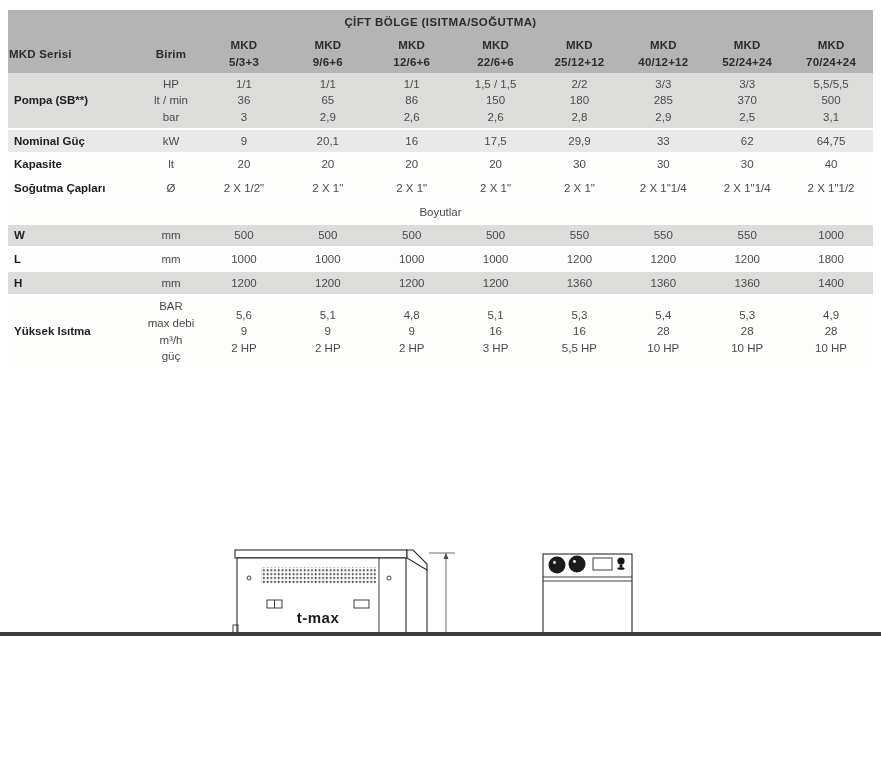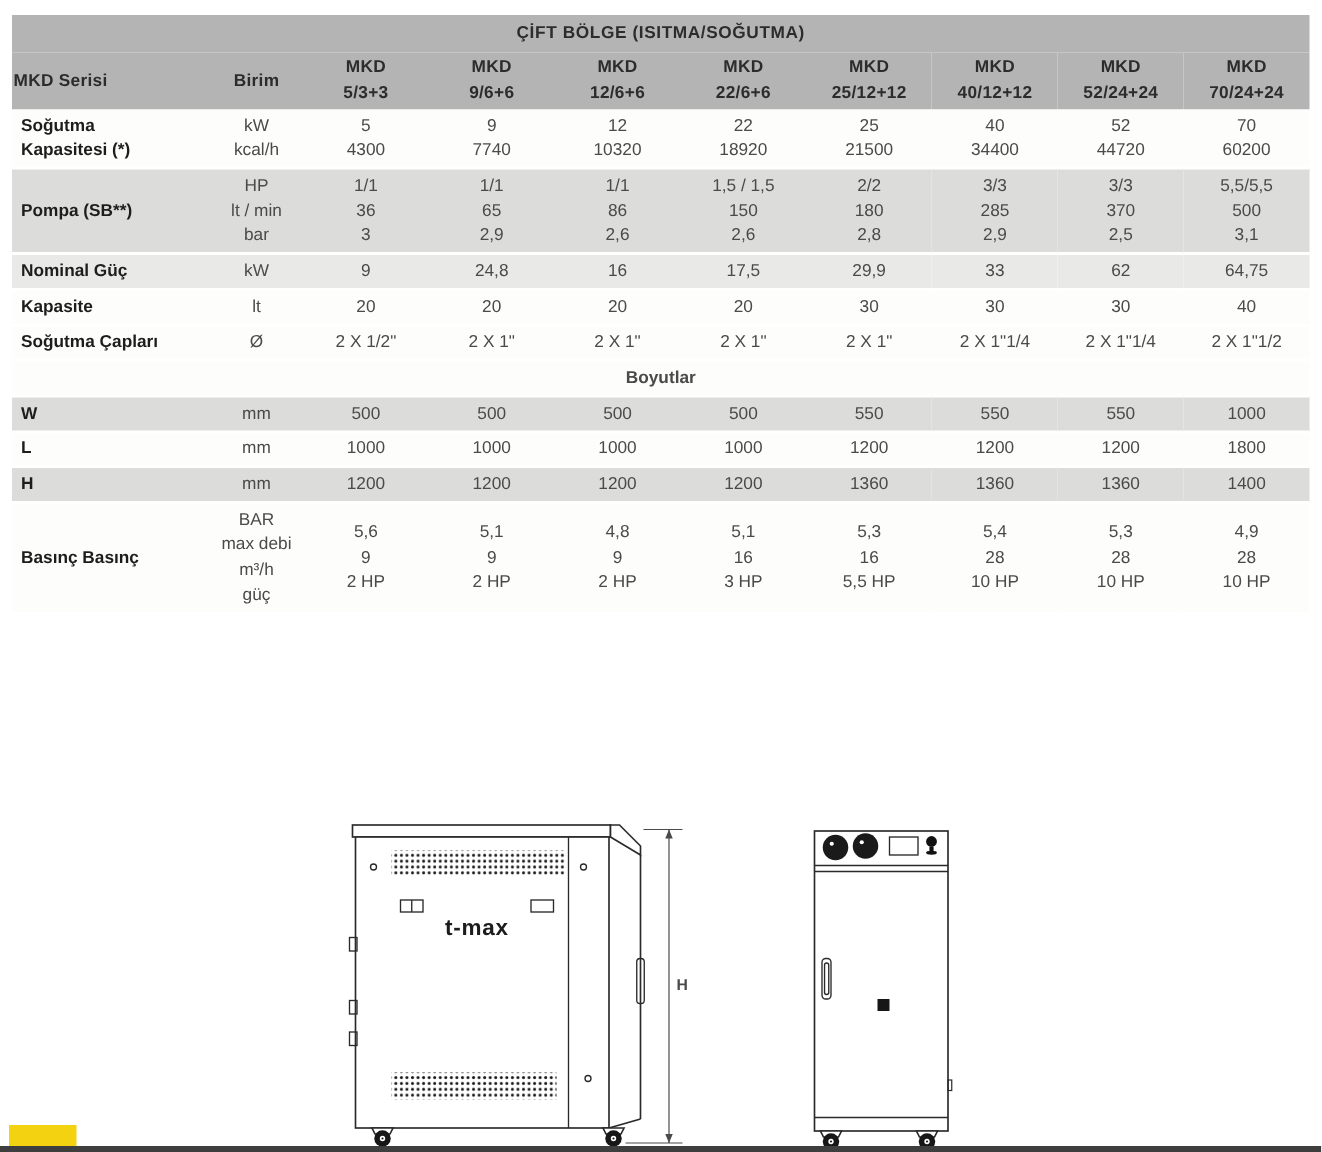--- a/index.html
+++ b/index.html
@@ -1,34 +1,34 @@
 <!DOCTYPE html>
 <html><head>
 <meta charset="utf-8">
 <style>
   html,body{margin:0;padding:0;background:#fff;}
-  .page{position:relative;width:881px;height:768px;background:#fff;overflow:hidden;
+  .page{position:relative;width:881px;height:636px;background:#fff;overflow:hidden;
         font-family:"Liberation Sans", sans-serif;}
 
   
   table.spec{position:absolute;top:10px;left:8px;width:865px;border-collapse:collapse;
              table-layout:fixed;font-size:11.5px;}
   .spec th,.spec td{white-space:pre-line;line-height:1.45;vertical-align:middle;}
   tr.title-row th{background:#b4b4b4;height:23px;font-weight:bold;color:#2c2c2c;
                   letter-spacing:.4px;font-size:11.5px;text-align:center;}
   tr.head-row th{background:#b4b4b4;height:36px;font-weight:bold;color:#2c2c2c;
                  text-align:center;font-size:11.5px;letter-spacing:.2px;}
   tr.head-row th.lblh{text-align:left;}
   .spec tbody td{text-align:center;color:#4a4a4a;padding:2.5px 2px;
                  border-bottom:2px solid #fff;}
   .spec tbody td.lbl{text-align:left;padding-left:6px;font-weight:bold;color:#1d1d1d;}
   tr.shade-white td{background:#fdfdfc;}
   tr.shade-light td{background:#e9e9e7;}
   tr.shade-mid td{background:#dcdcdb;}
-  td.section-cell{font-weight:bold;color:#1d1d1d;text-align:center;padding:3px 0;background:#fff;}
+  td.section-cell{font-weight:normal;color:#1d1d1d;text-align:center;padding:3px 0;background:#fff;}
 
   
   .draw1{position:absolute;left:229px;top:549px;}
   .draw2{position:absolute;left:540px;top:552px;}
   svg text.logo{font-family:"Liberation Sans",sans-serif;font-weight:bold;font-style:normal;
                 font-size:15px;letter-spacing:.5px;fill:#1c1c1c;}
   svg text.dim{font-family:"Liberation Sans",sans-serif;font-weight:bold;font-size:10.5px;fill:#4a4a4a;}
 
   
   .yellow-chip{position:absolute;left:6px;top:750px;width:45px;height:15px;background:#f2d211;}
@@ -71,42 +71,20 @@
 25/12+12</th>
         <th>MKD
 40/12+12</th>
         <th>MKD
 52/24+24</th>
         <th>MKD
 70/24+24</th>
       </tr>
     </thead>
     <tbody id="spec-body">
-        <tr class="shade-white">
-          <td class="lbl">Soğutma
-Kapasitesi (*)</td>
-          <td>kW
-kcal/h</td>
-          <td>5
-4300</td>
-          <td>9
-7740</td>
-          <td>12
-10320</td>
-          <td>22
-18920</td>
-          <td>25
-21500</td>
-          <td>40
-34400</td>
-          <td>52
-44720</td>
-          <td>70
-60200</td>
-        </tr>
         <tr class="shade-mid">
           <td class="lbl">Pompa (SB**)</td>
           <td>HP
 lt / min
 bar</td>
           <td>1/1
 36
 3</td>
           <td>1/1
 65
@@ -127,21 +105,21 @@
 370
 2,5</td>
           <td>5,5/5,5
 500
 3,1</td>
         </tr>
         <tr class="shade-light">
           <td class="lbl">Nominal Güç</td>
           <td>kW</td>
           <td>9</td>
-          <td>24,8</td>
+          <td>20,1</td>
           <td>16</td>
           <td>17,5</td>
           <td>29,9</td>
           <td>33</td>
           <td>62</td>
           <td>64,75</td>
         </tr>
         <tr class="shade-white">
           <td class="lbl">Kapasite</td>
           <td>lt</td>
@@ -199,21 +177,21 @@
           <td>1200</td>
           <td>1200</td>
           <td>1200</td>
           <td>1200</td>
           <td>1360</td>
           <td>1360</td>
           <td>1360</td>
           <td>1400</td>
         </tr>
         <tr class="shade-white">
-          <td class="lbl">Basınç Basınç</td>
+          <td class="lbl">Yüksek Isıtma</td>
           <td>BAR
 max debi
 m³/h
 güç</td>
           <td>5,6
 9
 2 HP</td>
           <td>5,1
 9
 2 HP</td>

